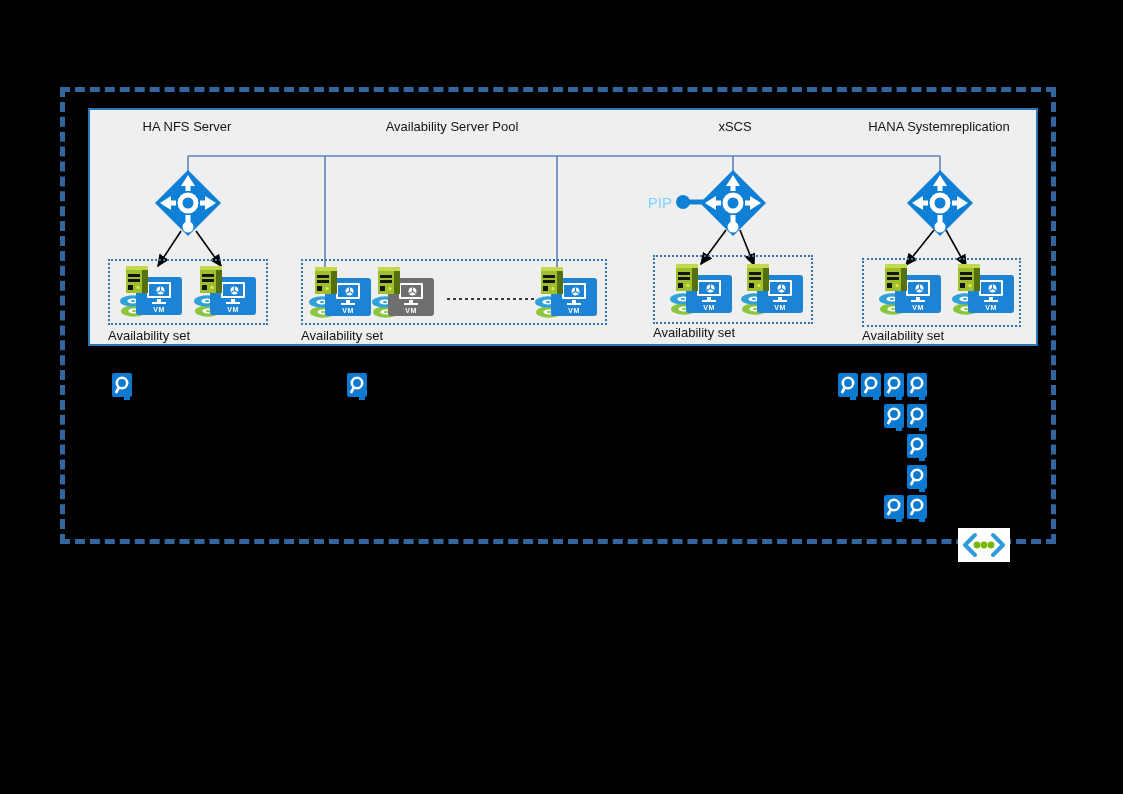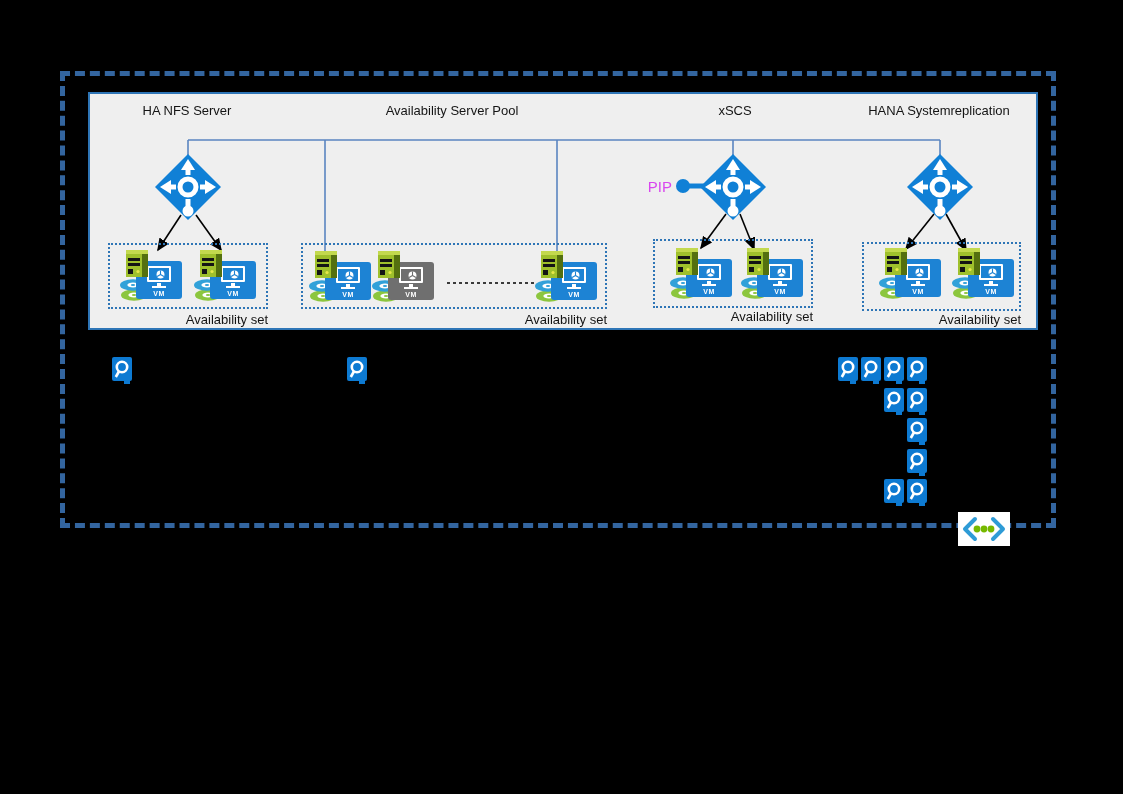--- a/index.html
+++ b/index.html
@@ -1,21 +1,21 @@
 <!DOCTYPE html>
 <html><head>
 <meta charset="utf-8">
 <style>
   html,body{margin:0;padding:0;}
   body{
     width:1123px;height:794px;background:#000;
     font-family:"Liberation Sans",sans-serif;
     position:relative;overflow:hidden;
   }
-  .stage{position:absolute;left:0;top:0;width:1123px;height:769px;}
+  .stage{position:absolute;left:0;top:16px;width:1123px;height:769px;}
 
   .vnet-border{
     position:absolute;left:60px;top:71px;width:986px;height:447px;
     border:5px dashed var(--vnet-border,#33659f);
   }
   .panel{
     position:absolute;left:88px;top:92px;width:950px;height:238px;
     background:var(--panel-bg,#efefef);
     border:2px solid var(--panel-border,#2e75b6);
     box-sizing:border-box;
@@ -23,25 +23,25 @@
   .section-label{
     position:absolute;top:103px;width:200px;
     font-size:13px;color:#141414;text-align:center;
   }
   .connectors{position:absolute;left:0;top:0;pointer-events:none;}
   .avset{
     position:absolute;border:2px dotted var(--panel-border,#2e75b6);
     box-sizing:border-box;
   }
   .avset-label{
-    position:absolute;font-size:13px;color:#141414;text-align:right;
+    position:absolute;font-size:13px;color:#141414;text-align:left;
   }
   .pip-label{
     position:absolute;left:638px;top:178px;width:34px;text-align:right;
-    font-size:15px;color:#d946ef;
+    font-size:15px;color:#7dd3fc;
   }
 
   
   .lb{position:absolute;width:72px;height:72px;}
 
   
   .vm-group{position:absolute;width:72px;height:62px;}
   .vm-square{
     position:absolute;left:10px;top:11px;width:46px;height:38px;
     border-radius:3px;background:var(--vm-blue,#1d83d4);color:var(--vm-blue,#1d83d4);

